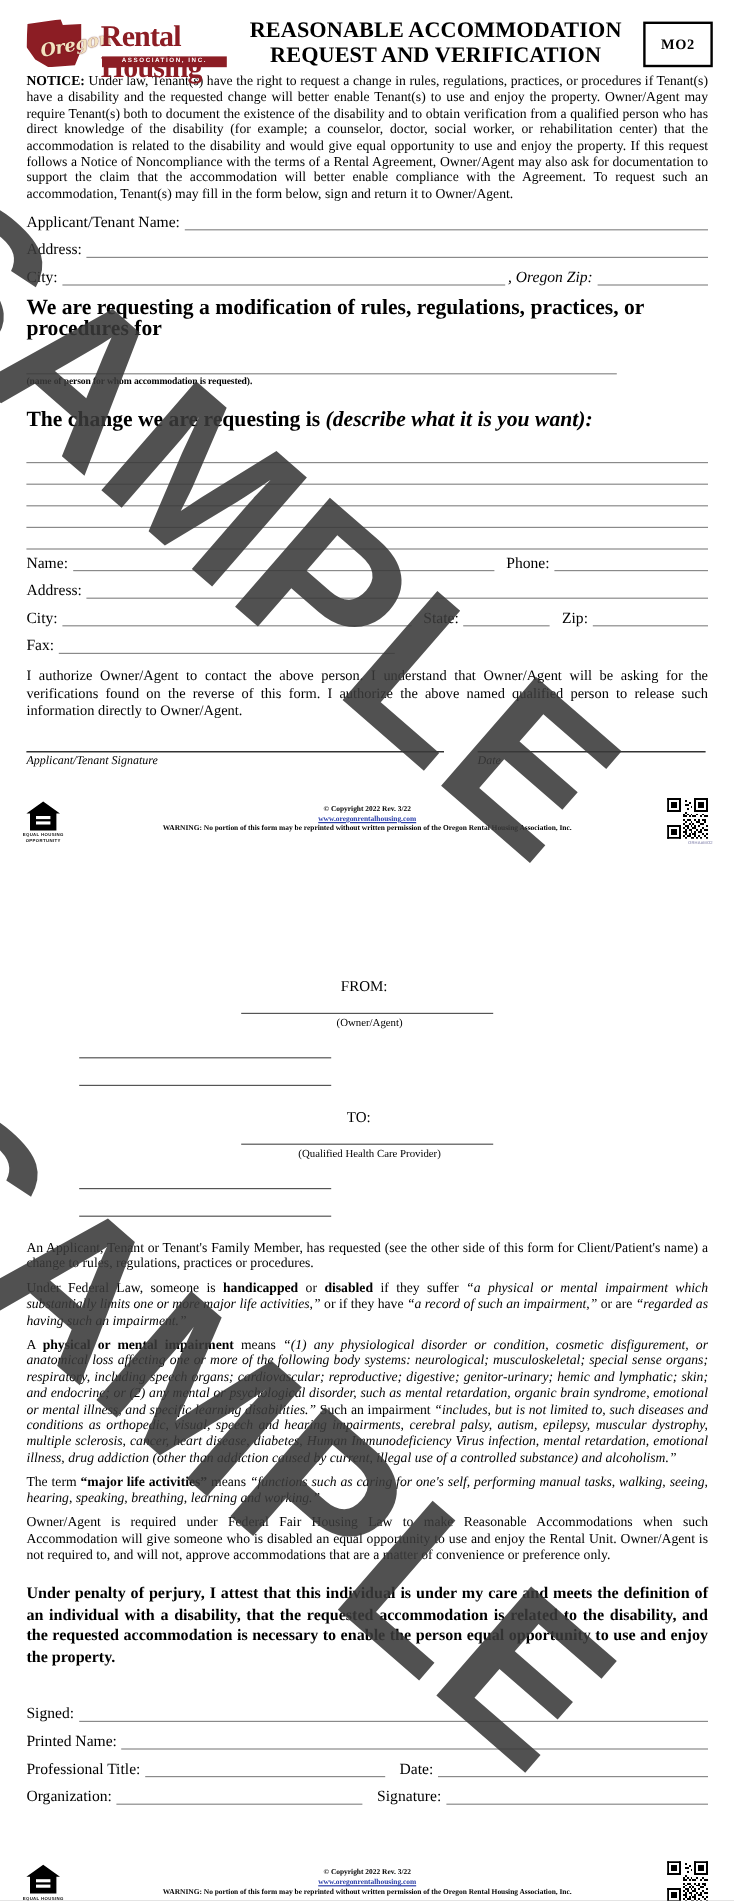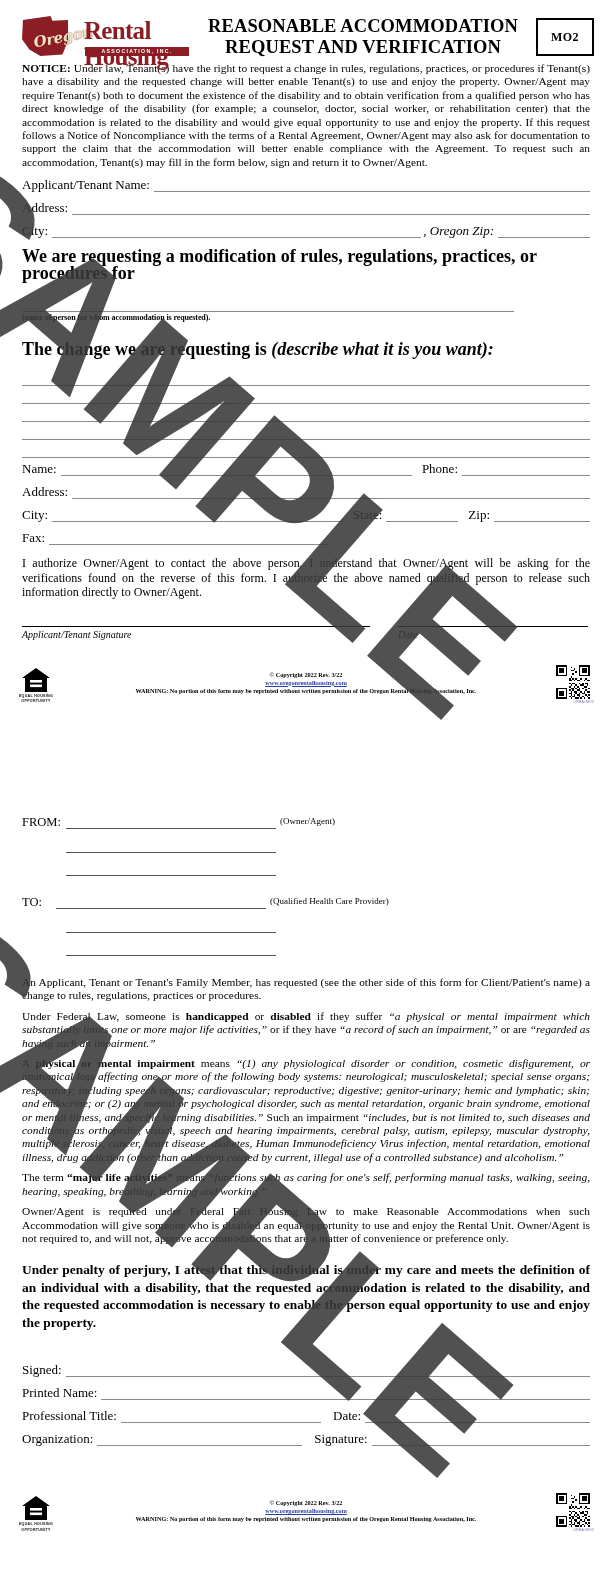--- a/index.html
+++ b/index.html
@@ -87,21 +87,21 @@
   .cpy .c2{font-size:6.2px;font-weight:bold;line-height:8px;color:#2a3ea8;text-decoration:underline;}
   .cpy .c3{font-size:6.2px;font-weight:bold;line-height:8px;}
   .qr{position:absolute;right:22px;top:4px;width:34px;height:34px;}
   .qr-id{
     position:absolute;right:18px;top:39px;font-size:3.4px;color:#6e6e9e;
     font-family:"Liberation Sans",sans-serif;letter-spacing:.2px;
   }
 
   
   .p2{padding-top:6px;}
-  .fromrow{display:flex;align-items:flex-start;font-size:12.5px;line-height:16px;}
+  .fromrow{display:flex;align-items:center;font-size:12.5px;line-height:16px;flex-direction:column;}
   .fromlab{width:44px;font-weight:normal;}
   .fromline{width:210px;border-bottom:1px solid #555;height:14px;}
   .fromnote{font-size:9px;padding-left:4px;line-height:14px;}
   .fromblank{width:210px;border-bottom:1px solid #555;height:14px;margin-left:44px;margin-top:8px;}
 
   
   .wm{position:absolute;left:0;top:0;width:612px;height:1584px;pointer-events:none;}
   .wm span{
     position:absolute;color:#3a3a3a;opacity:.88;
     font-family:"Liberation Sans",sans-serif;font-weight:bold;

